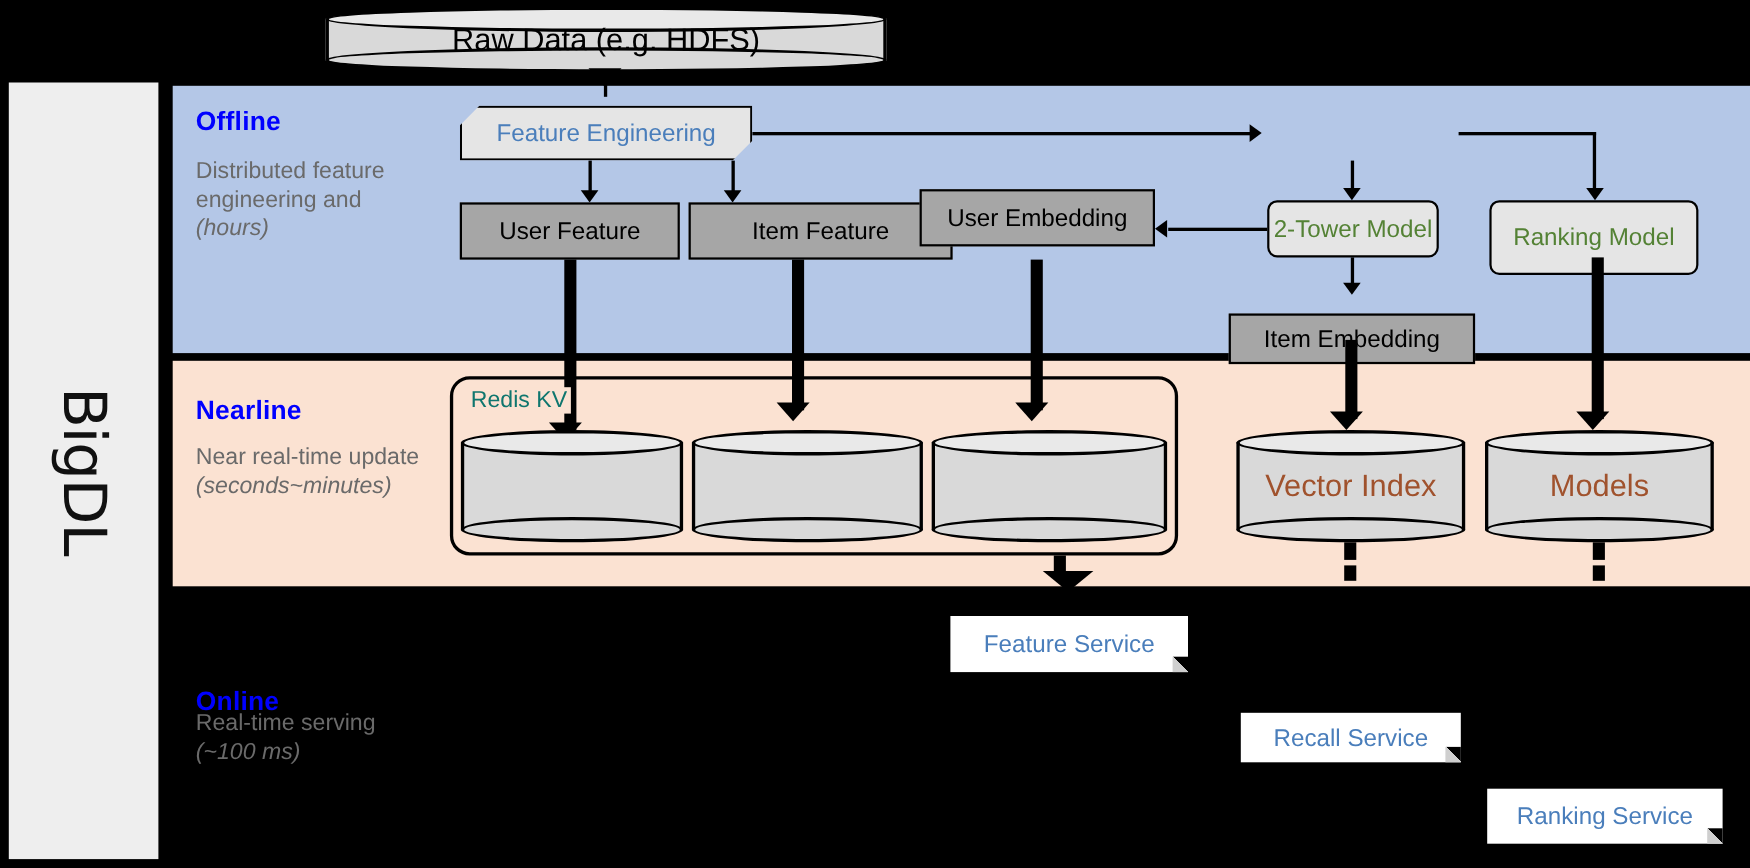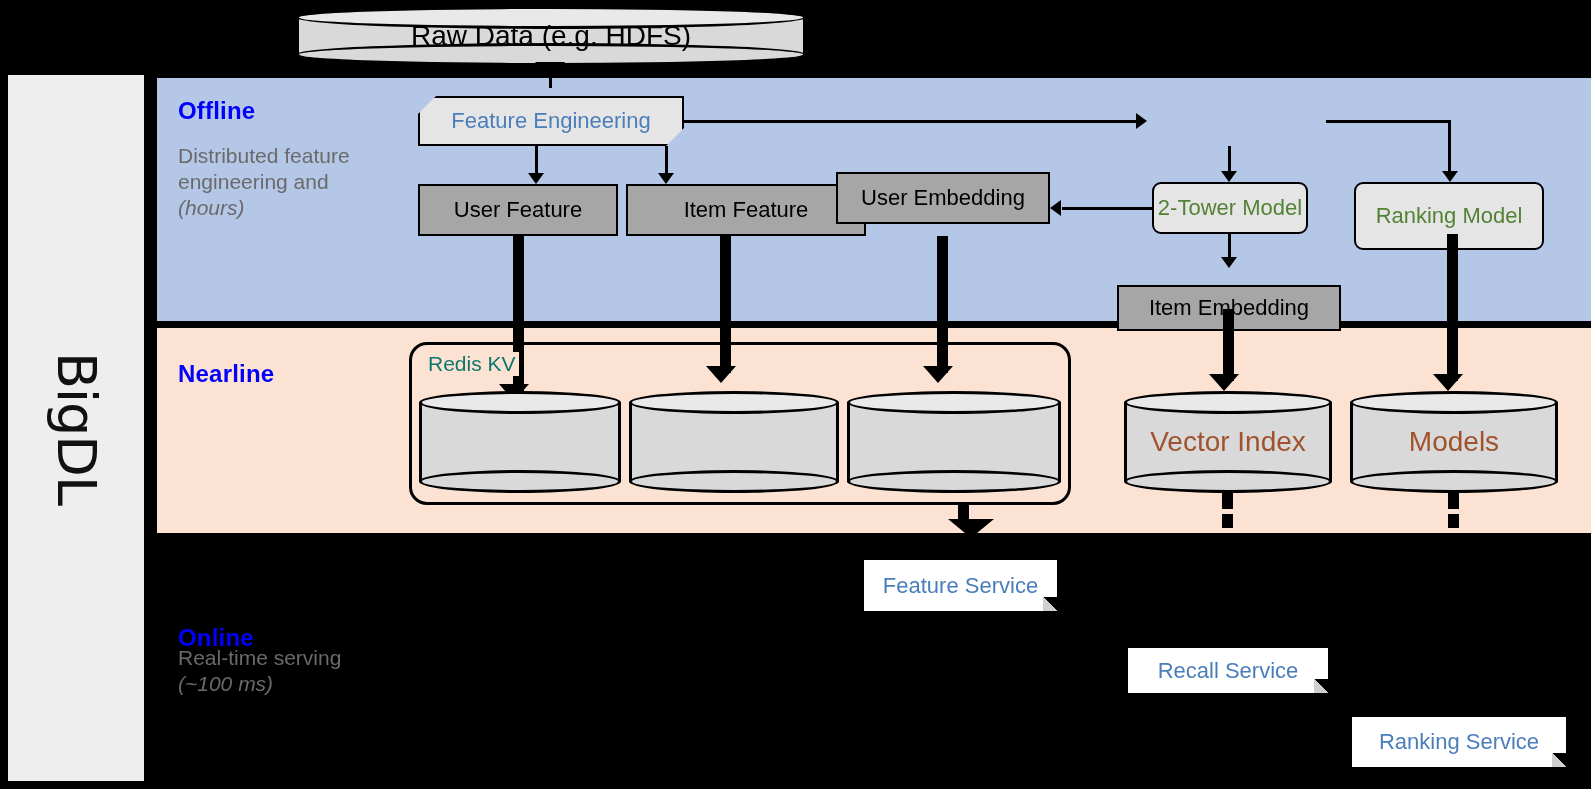--- a/index.html
+++ b/index.html
@@ -112,20 +112,23 @@
   <div id="bigdl-label">
     <span>BigDL</span>
   </div>
 
   <div class="stage-head" id="lbl-offline-head">Offline</div>
   <div class="stage-sub" id="lbl-offline-sub">
     <span>Distributed feature engineering and </span><i>(hours)</i>
   </div>
 
   <div class="stage-head" id="lbl-nearline-head">Nearline</div>
+  <div class="stage-sub" id="lbl-nearline-sub">
+    <span>Near real-time update </span><i>(seconds~minutes)</i>
+  </div>
 
   <div class="stage-head" id="lbl-online-head">Online</div>
   <div class="stage-sub" id="lbl-online-sub">
     <span>Real-time serving </span><i>(~100 ms)</i>
   </div>
 
   <div class="cyl" id="raw-data" style="left:296px;top:6px;width:510px;height:60px;">
     <div class="body"></div>
     <div class="bot"></div>
     <div class="cap"></div>
@@ -235,21 +238,21 @@
   <div class="dash" style="left:958px;top:505px;height:18px;"></div>
   <div class="arrow-dn-big" style="left:948px;top:519px;border-left-width:23px;border-right-width:23px;border-top-width:19px;"></div>
 
   <div class="dash" style="left:1222px;top:493px;height:16px;"></div>
   <div class="dash" style="left:1222px;top:514px;height:14px;"></div>
 
   <div class="dash" style="left:1448px;top:493px;height:16px;"></div>
   <div class="dash" style="left:1448px;top:514px;height:14px;"></div>
 
 
-  <div class="doc" style="left:864px;top:560px;width:193px;height:51px;">
+  <div class="doc" style="left:864px;top:560px;width:216px;height:51px;">
     <span>Feature Service</span>
     <span class="fold" style="width:14px;height:14px;"></span>
   </div>
 
   <div class="doc" style="left:1128px;top:648px;width:200px;height:45px;">
     <span>Recall Service</span>
     <span class="fold" style="width:14px;height:14px;"></span>
   </div>
 
   <div class="doc" style="left:1352px;top:717px;width:214px;height:50px;">

